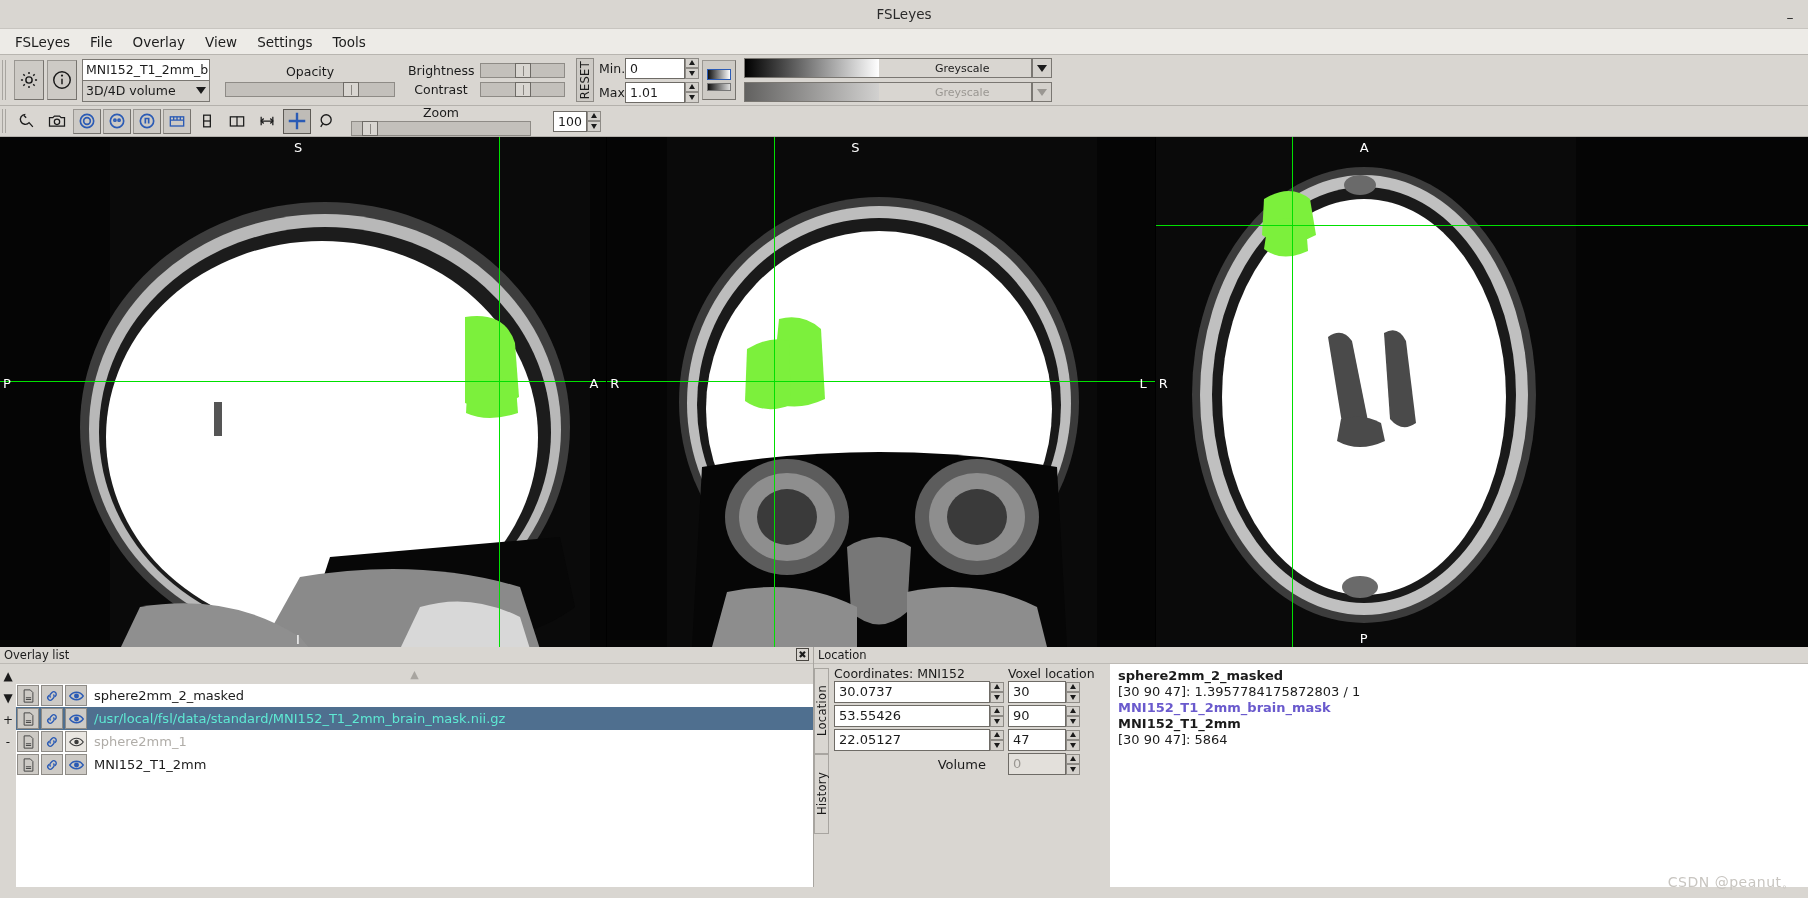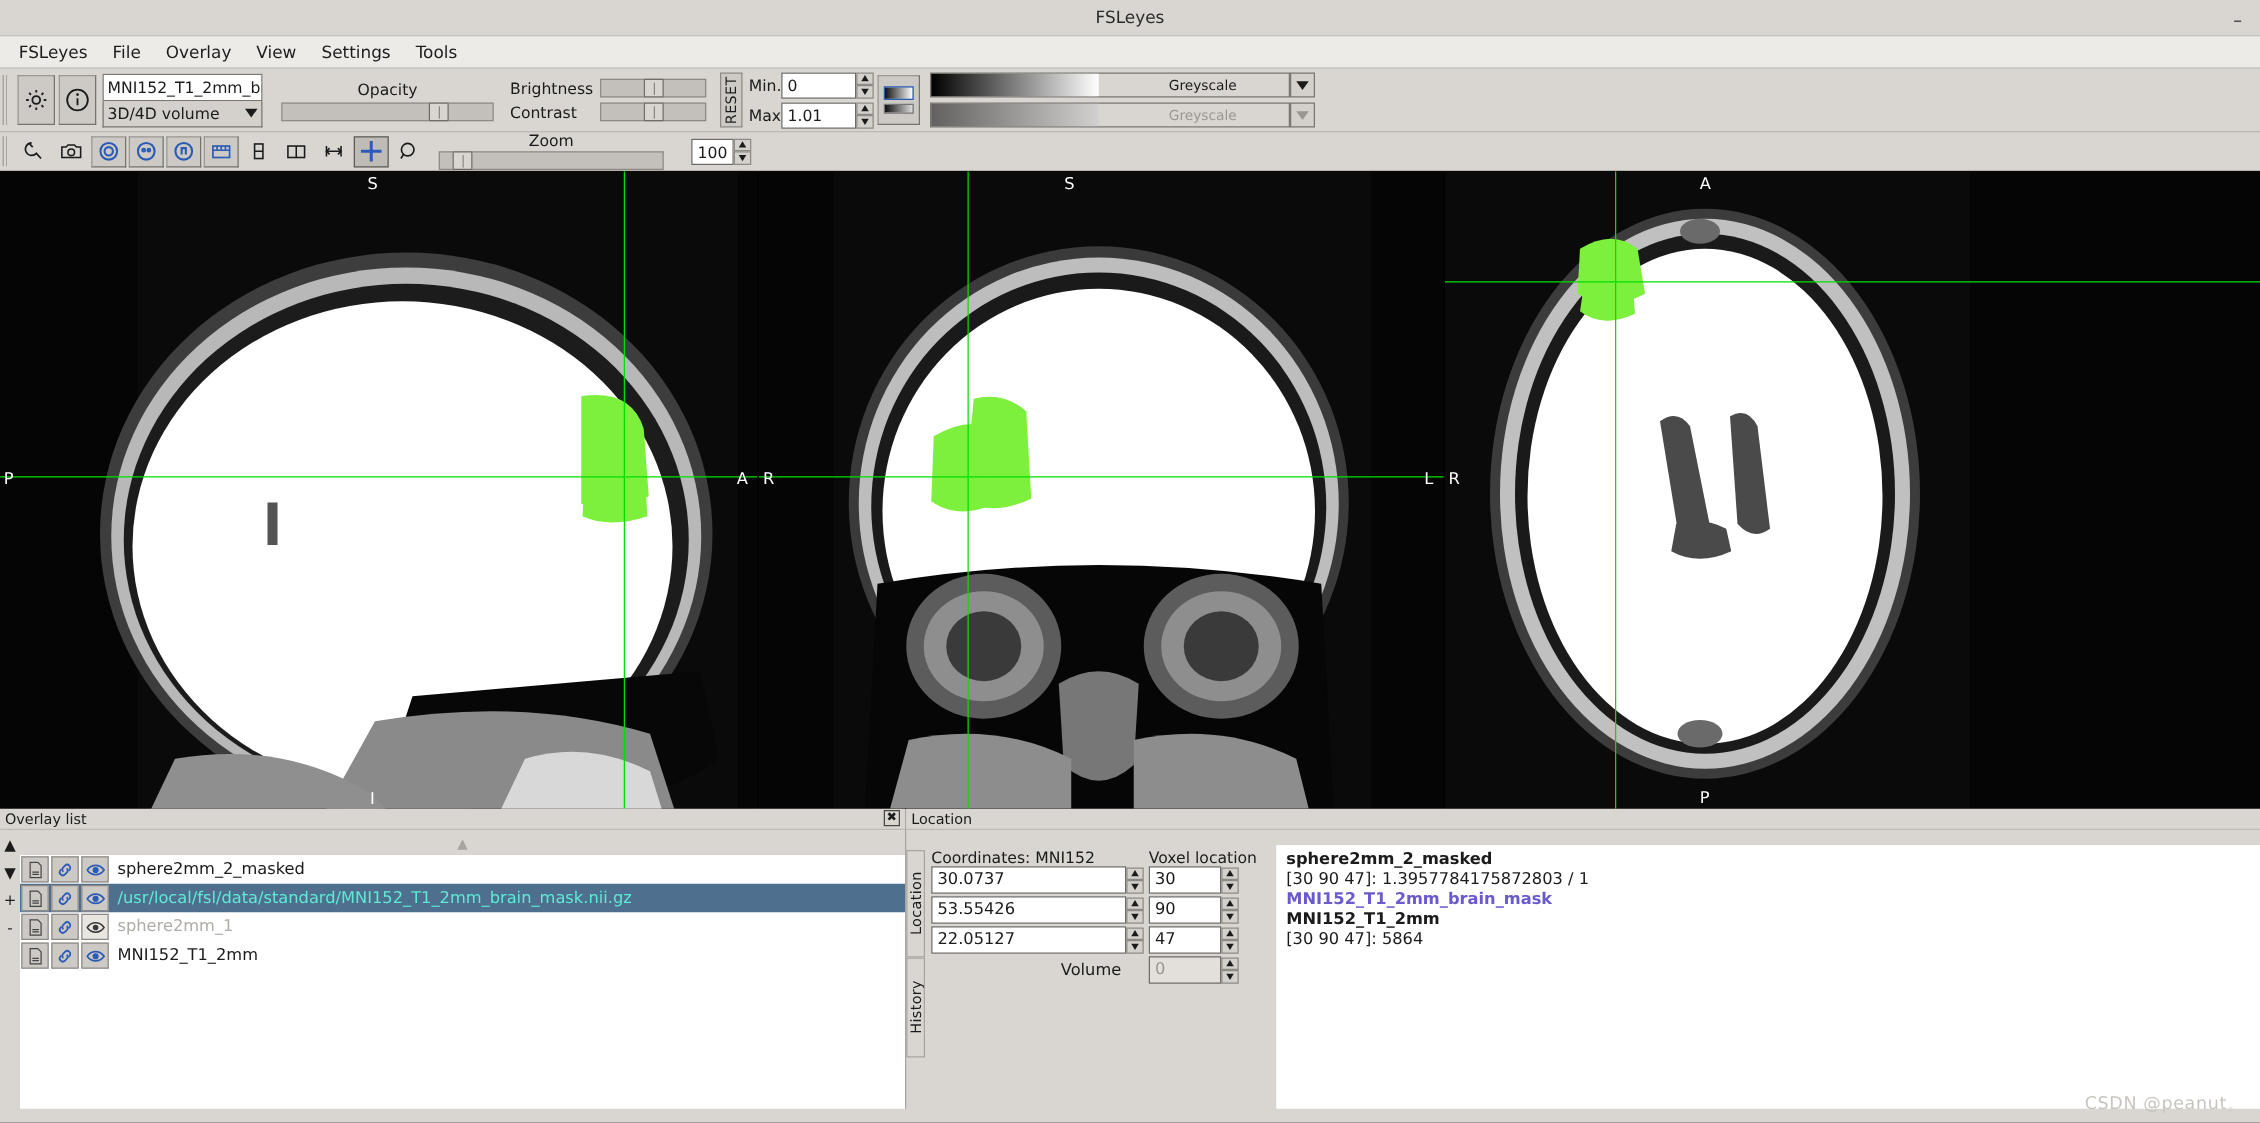--- a/index.html
+++ b/index.html
@@ -72,21 +72,21 @@
     font-size: 12.5px; padding: 2px 3px; overflow:hidden; white-space:nowrap;
   }
   .ovtype {
     height: 21px; background:#d4d1cc; border:1px solid #7a7772; border-top:none;
     font-size: 12.5px; padding: 2px 3px; display:flex; align-items:center;
     justify-content: space-between;
   }
   .caret { width:0;height:0;border-left:5px solid transparent;border-right:5px solid transparent;border-top:7px solid #1b1b1b; }
 
   .lblcol { display:flex; flex-direction:column; justify-content:center; }
-  .label-r { font-size:12.5px; text-align:left; padding-right:6px; }
+  .label-r { font-size:12.5px; text-align:center; padding-right:6px; }
   .label-l { font-size:12.5px; text-align:left; }
 
   .slider {
     height: 15px; background:#c3c0bb; border:1px solid #8e8b86;
     position: relative;
   }
   .slider .thumb {
     position:absolute; top:-1px; width:16px; height:15px;
     background:#d9d6d1; border:1px solid #6e6b66;
   }
@@ -143,37 +143,37 @@
   .bottom { display:flex; height:240px; background:#d9d6d1; }
   .panel-hdr {
     height:17px; background:#d9d6d1; font-size:11.5px; padding:1px 4px;
     border-bottom:1px solid #bdbab5; position:relative;
   }
   .panel-hdr .closebtn {
     position:absolute; right:4px; top:1px; width:13px;height:13px;
     border:1px solid #4a4742; font-size:10px; line-height:11px; text-align:center; cursor:default;
   }
 
-  .overlay-panel { width:725px; border-right:1px solid #a8a5a0; display:flex; flex-direction:column;}
+  .overlay-panel { width:814px; border-right:1px solid #a8a5a0; display:flex; flex-direction:column;}
   .ov-body { flex:1; display:flex; background:#d9d6d1; }
   .ov-navcol { width:16px; display:flex; flex-direction:column; background:#d9d6d1; padding-top:1px;}
   .ov-navbtn {
     height:22px; display:flex;align-items:center;justify-content:center;
     font-size:12px; color:#1b1b1b; cursor:default;
   }
   .ov-list { flex:1; background:#fff; display:flex; flex-direction:column; }
   .ov-toprow { height:20px; background:#d9d6d1; display:flex; align-items:center; justify-content:center;}
   .ov-row { height:23px; display:flex; align-items:center; background:#fff; }
   .ov-row.sel { background:#4f6f8f; color:#5eead4; }
   .ov-cell { width:24px; height:23px; display:flex;align-items:center;justify-content:center; border-right:1px solid #c0bdb8;}
   .ov-cell.btnlike { background:#cdcac5; border:1px solid #8e8b86; width:22px; height:21px; margin:1px; }
   .ov-label { padding-left:6px; font-size:13px; white-space:nowrap; overflow:hidden;}
   .ov-label.dim { color:#b0ada8; }
 
-  .location-panel { flex:1; display:flex; flex-direction:column;gap:12px; }
+  .location-panel { flex:1; display:flex; flex-direction:column; }
   .loc-body { flex:1; display:flex; }
   .loc-tabs { width:16px; display:flex;flex-direction:column; padding-top:4px;}
   .loc-tab {
     background:#d9d6d1; border:1px solid #a8a5a0; width:15px;
     display:flex;align-items:center;justify-content:center;
   }
   .loc-fields { width:280px; padding:2px 2px 0 4px; }
   .loc-hdr-row { display:flex; }
   .loc-hdr { font-size:12.5px; }
   .loc-row { display:flex; align-items:center; margin-bottom:2px; }

